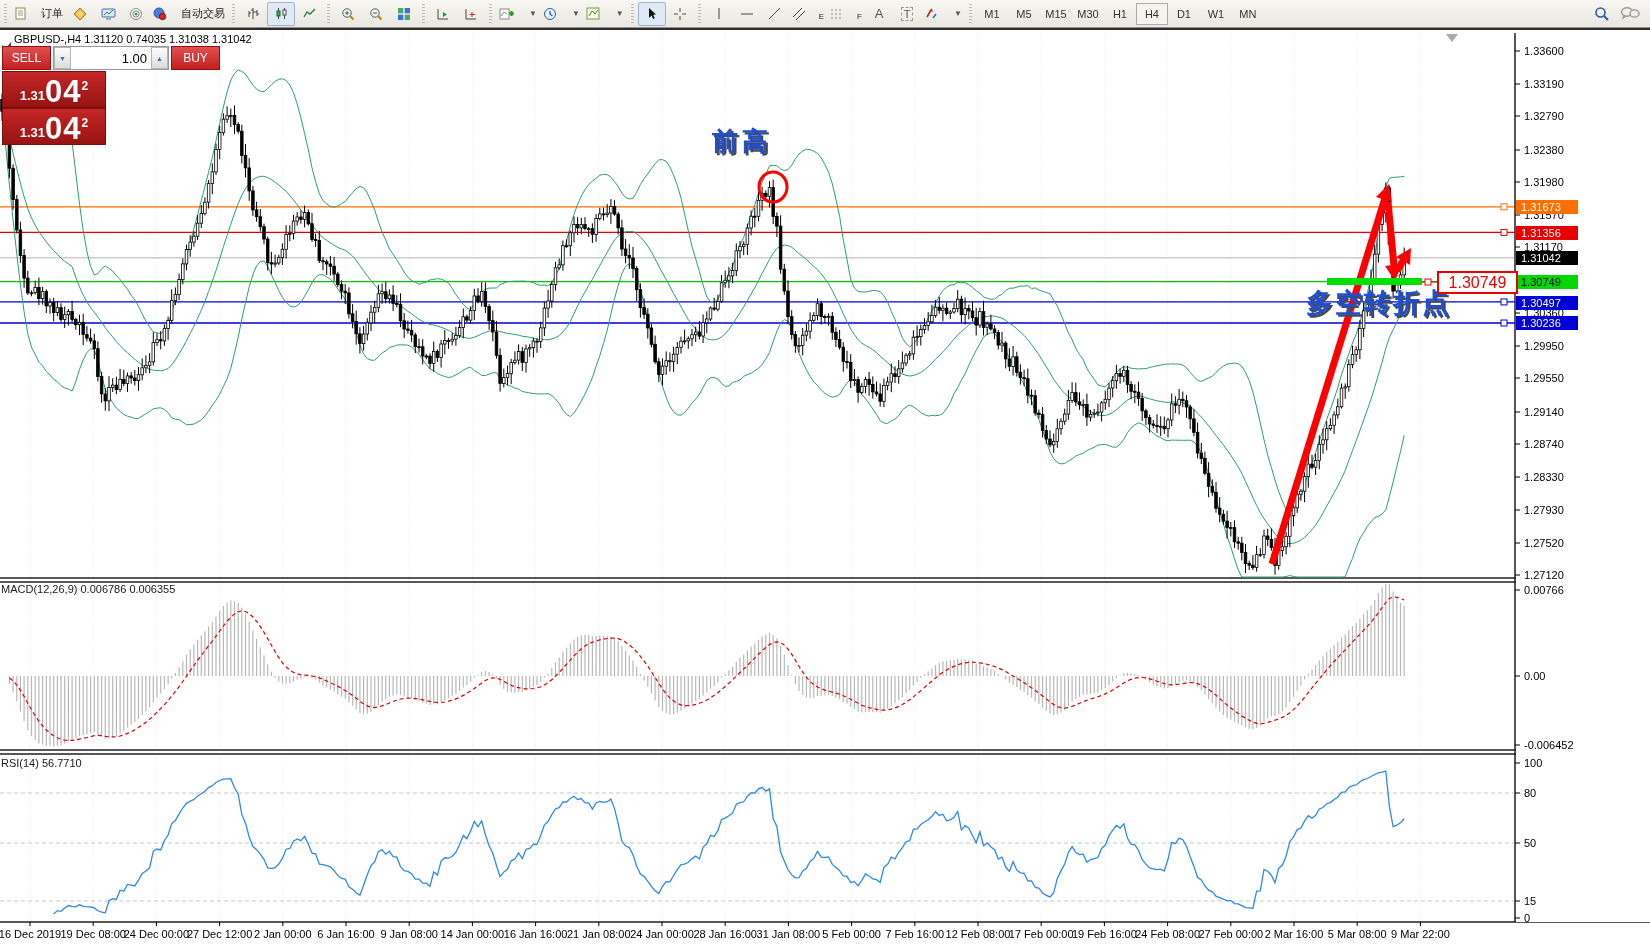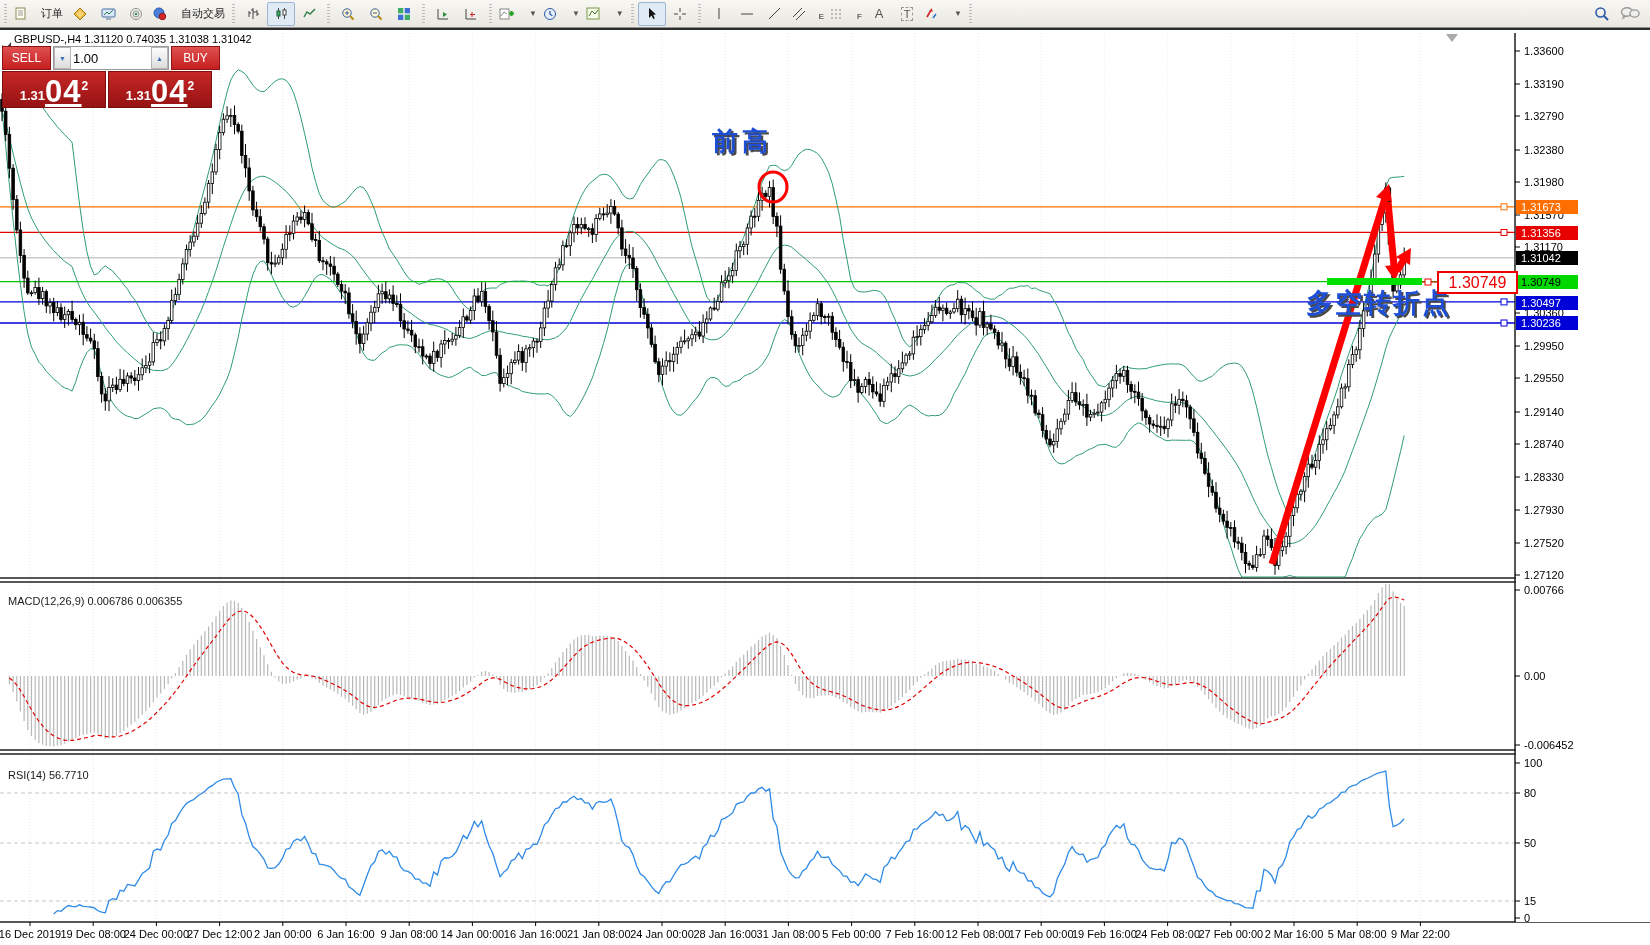--- a/index.html
+++ b/index.html
@@ -20,37 +20,37 @@
   .tf{height:20px;min-width:24px;padding:0 3px;display:flex;align-items:center;justify-content:center;
       color:#333;font-size:11px;border:1px solid transparent;}
   .tf.on{background:#f4f3ee;border:1px solid #a9a9a9;box-shadow:inset 0 0 2px #fff;}
   .caret{font-size:8px;color:#555;margin-left:1px;}
   .sp{flex:1}
   
   #chartwrap{position:absolute;left:0;top:30px;width:1650px;height:915px;background:#fff;}
   #chart-svg{position:absolute;left:0;top:0;}
   #chart-title{position:absolute;left:14px;top:3px;font-size:11px;color:#000;}
   #win-icon{position:absolute;left:2px;top:6px;width:9px;height:7px;}
-  .ind-header{position:absolute;font-size:11px;color:#1a1a1a;left:8px;margin-top:12px;}
+  .ind-header{position:absolute;font-size:11px;color:#1a1a1a;left:1px;}
   
   #trade{position:absolute;left:2px;top:16px;width:236px;}
   #trade .row1{display:flex;height:24px;}
   .obtn{width:47px;height:22px;background:linear-gradient(#e05050,#c51f1f);color:#fff;
         border:1px solid #8d1212;display:flex;align-items:center;justify-content:center;
         font-size:12px;}
   #vol{display:flex;height:22px;border:1px solid #9a9a9a;background:#fff;margin:0 2px;}
   .spin{width:15px;background:linear-gradient(#fdfdfd,#dcdcdc);border:1px solid #b5b5b5;
         display:flex;align-items:center;justify-content:center;font-size:7px;color:#3d6fb4;}
-  #vol input{width:74px;border:0;outline:0;text-align:left;font-size:13px;padding-right:4px;
+  #vol input{width:74px;border:0;outline:0;text-align:right;font-size:13px;padding-right:4px;
         font-family:"Liberation Sans",sans-serif;}
-  #trade .row2{display:flex;margin-top:1px;}
+  #trade .row2{display:flex;margin-top:1px;flex-direction:column;}
   .bigpx{width:102px;height:34px;color:#fff;display:flex;align-items:flex-end;justify-content:center;
      background:linear-gradient(#c62626,#971313);border:1px solid #7d0e0e;padding-bottom:1px;}
   .bigpx .pre{font-size:13px;font-weight:bold;margin-bottom:3px;}
-  .bigpx .big{font-size:31px;font-weight:bold;line-height:29px;letter-spacing:1px;text-decoration:underline;}
+  .bigpx .big{font-size:31px;font-weight:bold;line-height:29px;letter-spacing:1px;}
   .bigpx .sup{font-size:12px;font-weight:bold;margin-bottom:13px;}
   
   .cnote{position:absolute;font-weight:bold;color:#1d4ed8;
      font-family:"DejaVu Sans","Liberation Sans",sans-serif;
      text-shadow:2px 2px 0 #4a4a4a;white-space:nowrap;}
   #note-prevhigh{left:712px;top:94px;font-size:26px;letter-spacing:4px;}
   #note-turning{left:1306px;top:255px;font-size:27px;letter-spacing:2px;}
   #lvl-label{position:absolute;left:1437px;top:241px;width:77px;height:19px;border:2px solid #ee0000;
      background:#fff;color:#ee0000;font-size:16px;display:flex;align-items:center;justify-content:center;}
 </style>
@@ -272,20 +272,31 @@
         <span>
           <svg width="15" height="14">
             <path d="M3 10L7 3" stroke="#c22" stroke-width="1.6"></path>
             <polygon points="7.8,1.2 8.8,5 5.8,3.6" fill="#c22"></polygon>
             <path d="M9 11l3-4" stroke="#27c" stroke-width="1.6"></path>
           </svg>
         </span>
         <span class="caret">▼</span>
       </div>
     <div class="grip"></div>
+    <div id="tf-box" style="display:flex">
+        <div class="tf">M1</div>
+        <div class="tf">M5</div>
+        <div class="tf">M15</div>
+        <div class="tf">M30</div>
+        <div class="tf">H1</div>
+        <div class="tf on">H4</div>
+        <div class="tf">D1</div>
+        <div class="tf">W1</div>
+        <div class="tf">MN</div>
+      </div>
     <div class="sp"></div>
     <div class="ti">
         <span>
           <svg width="16" height="16">
             <circle cx="6.5" cy="6.5" r="4.5" fill="none" stroke="#2c5aa8" stroke-width="1.6"></circle>
             <line x1="10" y1="10" x2="14" y2="14" stroke="#2c5aa8" stroke-width="2"></line>
           </svg>
         </span>
       </div>
     <div class="ti" style="margin-right:6px">

